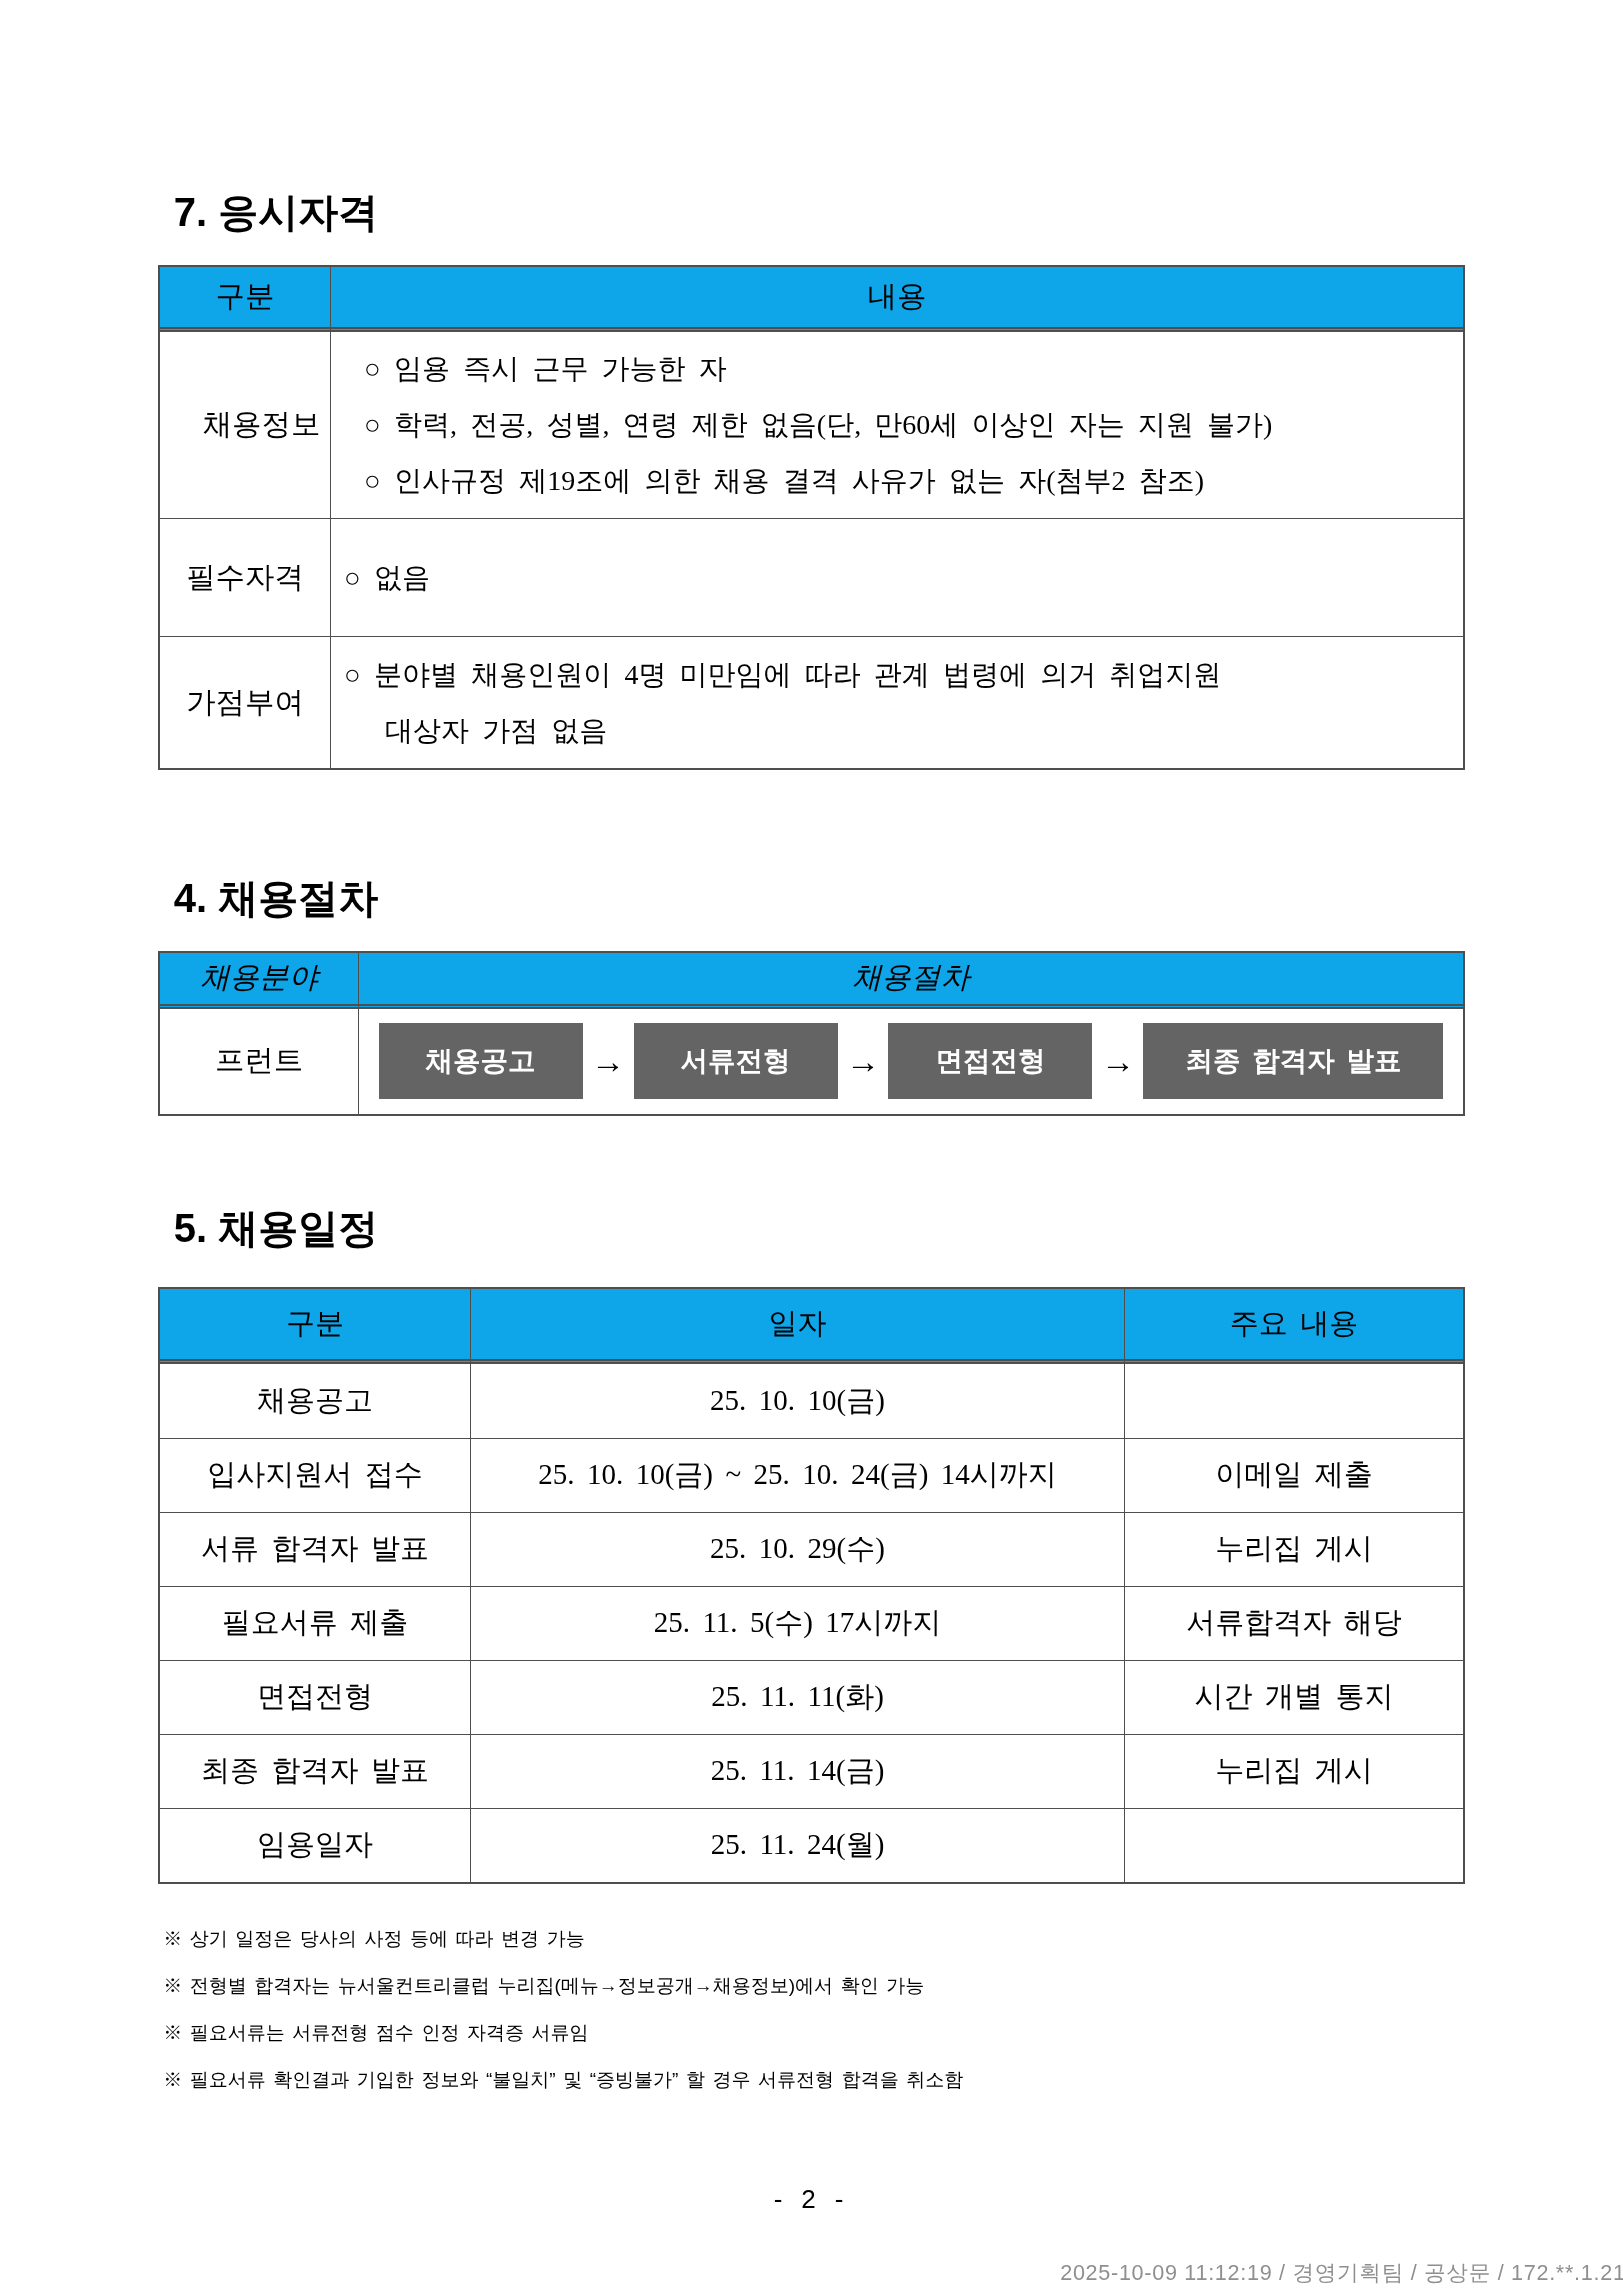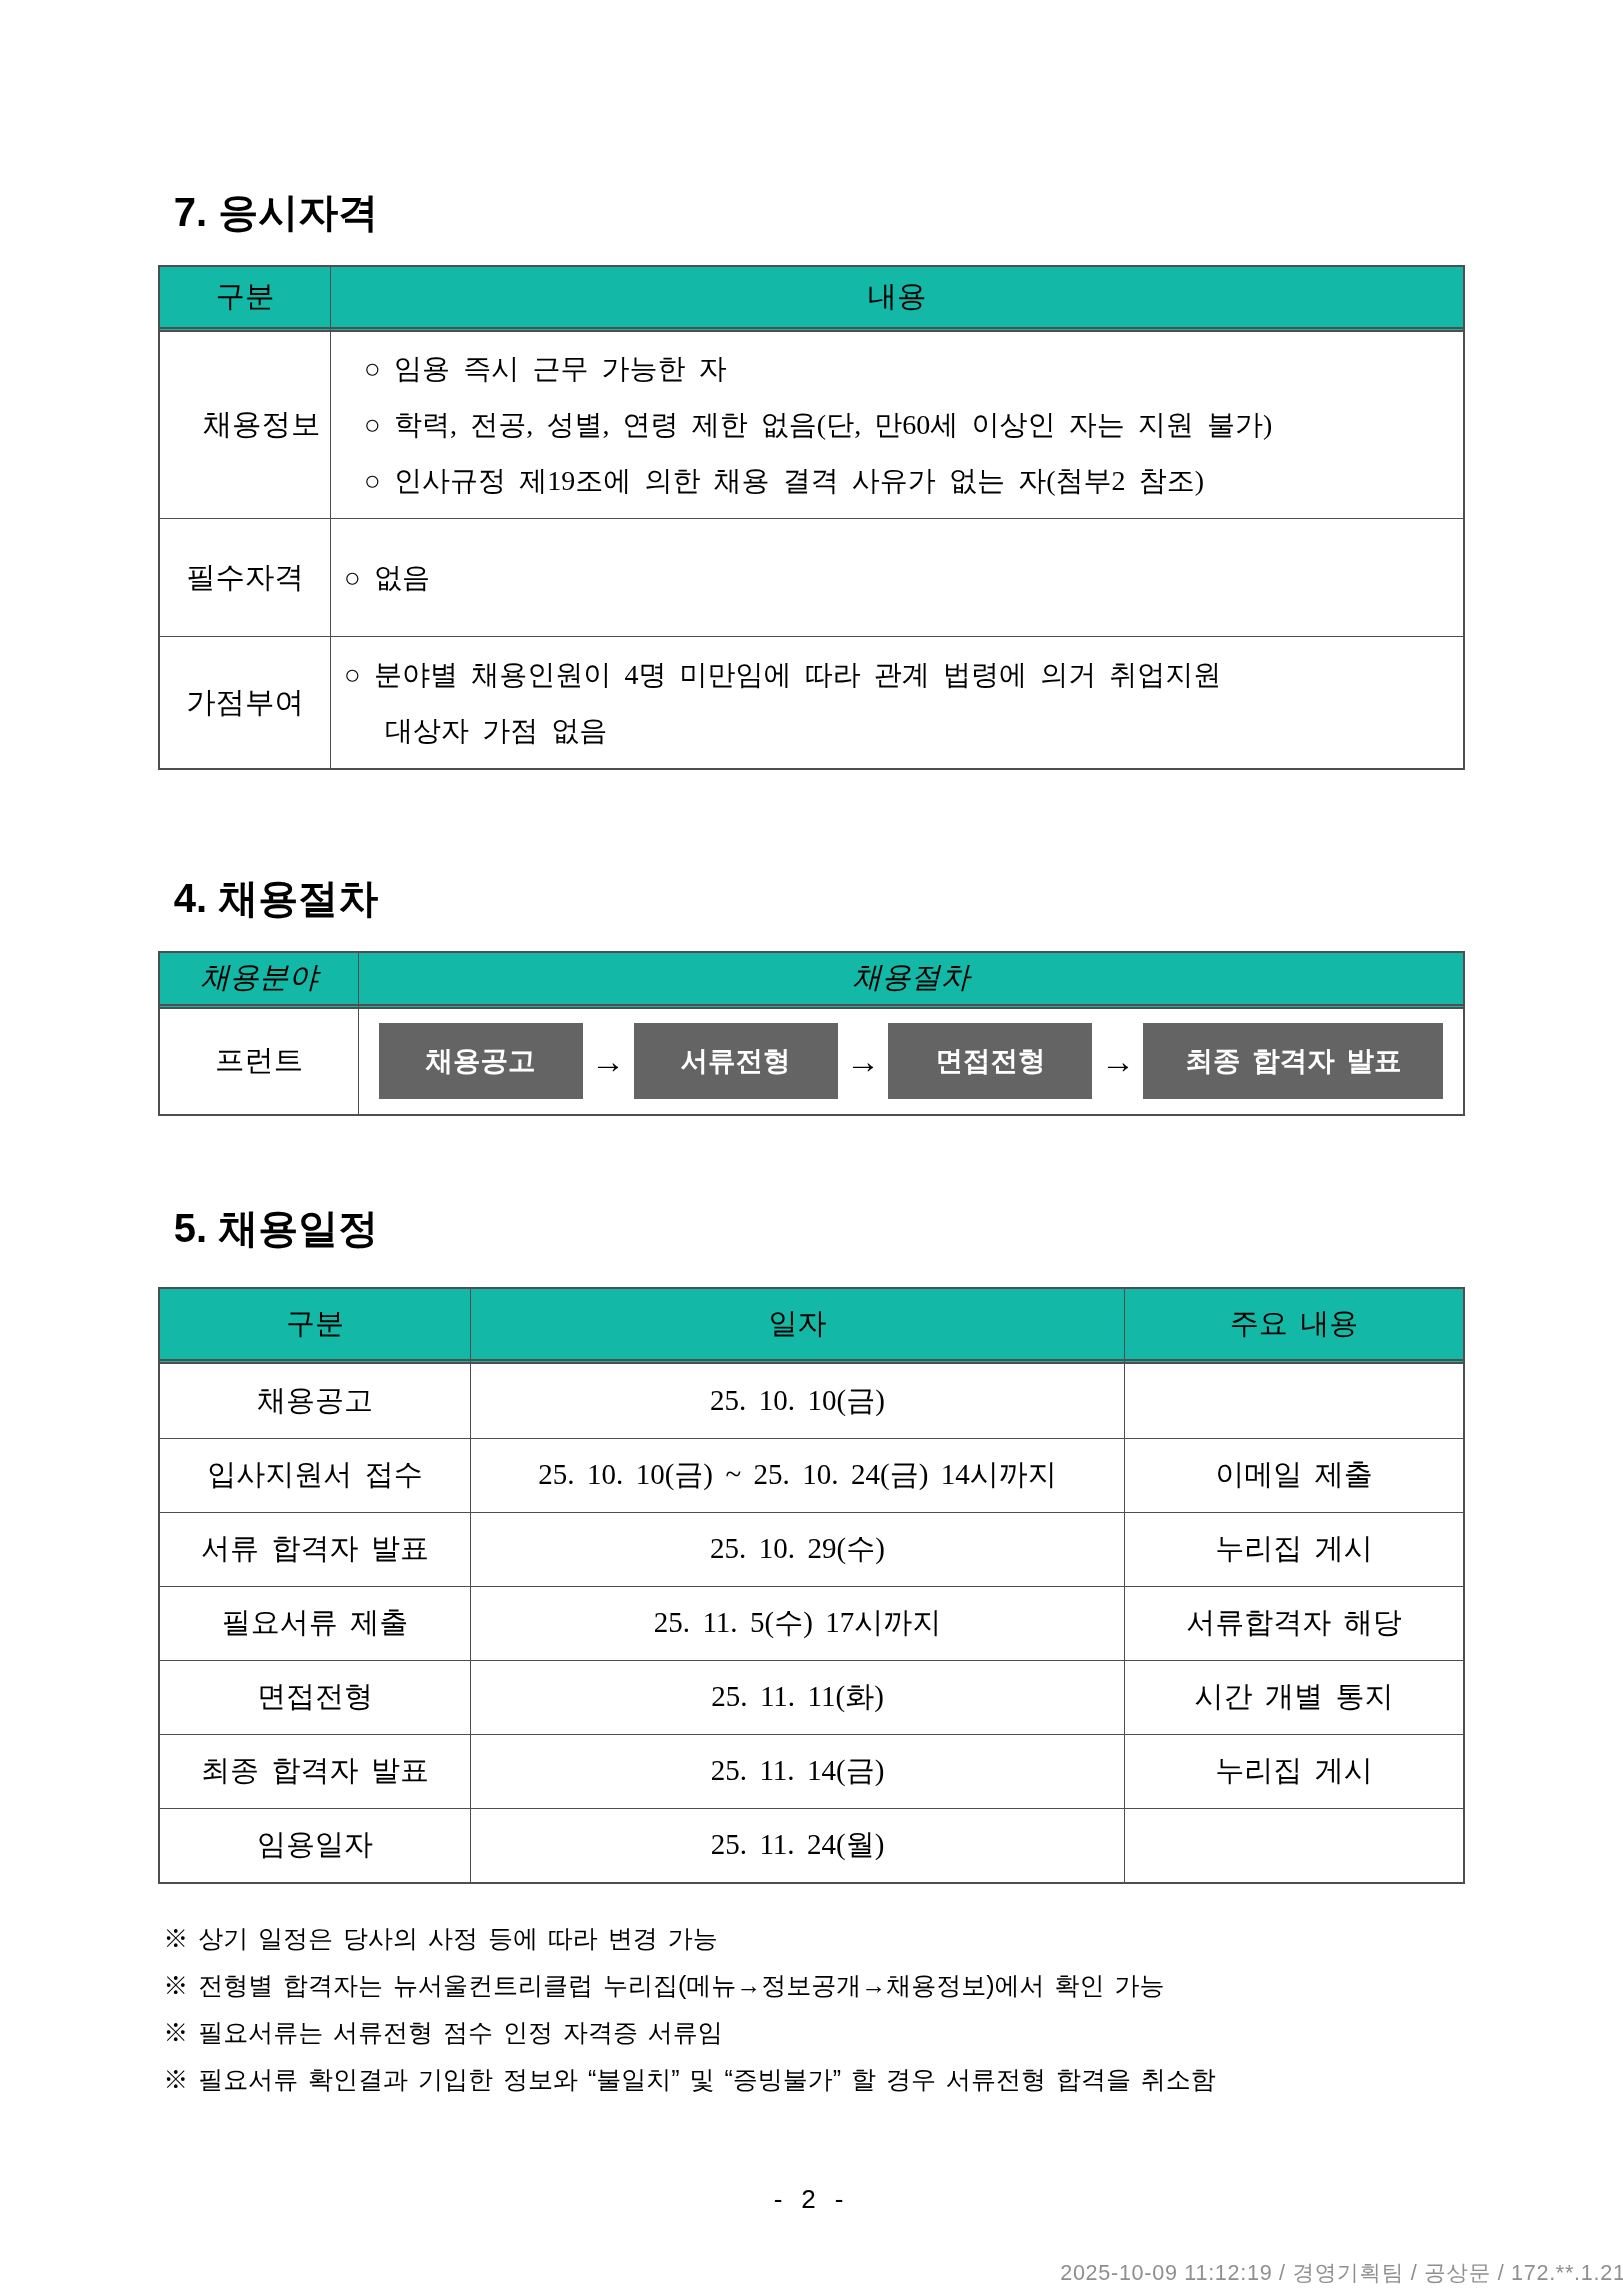--- a/index.html
+++ b/index.html
@@ -16,21 +16,21 @@
     margin:0; padding-left:15.7px; letter-spacing:0;
   }
   #title3 { margin-top:190px; margin-bottom:31px; }
   #title4 { margin-top:106px; margin-bottom:31px; }
   #title5 { margin-top:90px; margin-bottom:37px; }
 
   
   .tbl { border:2px solid #4e4e4e; display:grid; width:100%; }
   .cell { display:flex; align-items:center; }
   .hd {
-    background:#14b8a6; justify-content:center;
+    background:#0ea5e9; justify-content:center;
     font-size:29.4px; border-bottom:5.2px double #4e4e4e;
   }
   .vline { border-left:1.3px solid #4e4e4e; }
   .bt { border-top:1.3px solid #4e4e4e; }
 
   
   .t1 { grid-template-columns:170px 1fr; }
   .t1 .hd { height:65px; }
   .t1 .lab { justify-content:center; font-size:29.4px; }
   .t1 .body { flex-direction:column; align-items:flex-start; justify-content:center;
@@ -63,21 +63,21 @@
   
   .t3 { grid-template-columns:310px 1fr 339px; }
   .t3 .hd { height:75px; }
   .t3 .cell { font-size:29px; word-spacing:0.18em; }
   .t3 .dr { height:74px; justify-content:center; }
 
   
   .notes {
     margin-top:31px; padding-left:5.2px;
     font-family:"Liberation Sans", sans-serif;
-    font-size:25px; line-height:47px; word-spacing:0.12em;
+    font-size:19px; line-height:47px; word-spacing:0.12em;
   }
   .note-line { white-space:nowrap; }
 
   
   .pagenum {
     position:absolute; top:2184px; left:0; width:100%;
     text-align:center; font-family:"Liberation Sans", sans-serif;
     font-size:26px; letter-spacing:5.9px;
   }
   .stamp {

